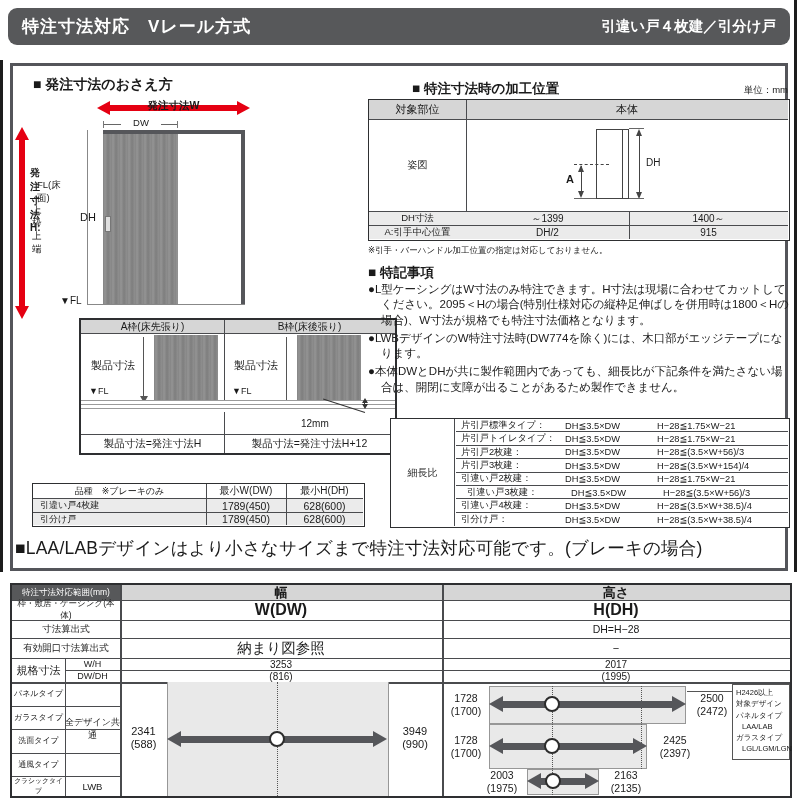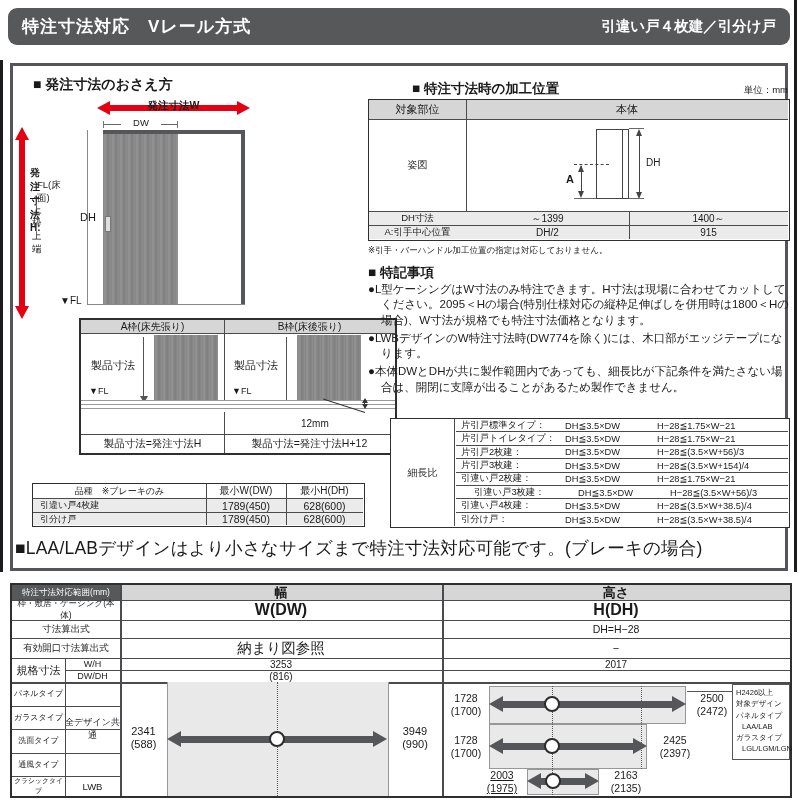--- a/index.html
+++ b/index.html
@@ -219,21 +219,21 @@
       <span style="width:104px;padding-left:5px;">片引戸3枚建：</span>
         <span style="width:92px;">DH≦3.5×DW</span>
         <span>H−28≦(3.5×W+154)/4</span>
     </div>
     <div class="abs" style="left:0;top:53.6px;width:332px;height:13.4px;display:flex;align-items:center;font-size:9.3px;border-bottom:1px solid #4a4b4e;box-sizing:border-box;">
       <span style="width:104px;padding-left:5px;">引違い戸2枚建：</span>
         <span style="width:92px;">DH≦3.5×DW</span>
         <span>H−28≦1.75×W−21</span>
     </div>
     <div class="abs" style="left:0;top:67px;width:332px;height:13.4px;display:flex;align-items:center;font-size:9.3px;border-bottom:1px solid #4a4b4e;box-sizing:border-box;">
-      <span style="width:104px;padding-left:18px;">引違い戸3枚建：</span>
+      <span style="width:104px;padding-left:11px;">引違い戸3枚建：</span>
         <span style="width:92px;">DH≦3.5×DW</span>
         <span>H−28≦(3.5×W+56)/3</span>
     </div>
     <div class="abs" style="left:0;top:80.4px;width:332px;height:13.4px;display:flex;align-items:center;font-size:9.3px;border-bottom:1px solid #4a4b4e;box-sizing:border-box;">
       <span style="width:104px;padding-left:5px;">引違い戸4枚建：</span>
         <span style="width:92px;">DH≦3.5×DW</span>
         <span>H−28≦(3.5×W+38.5)/4</span>
     </div>
     <div class="abs" style="left:0;top:93.8px;width:332px;height:13.4px;display:flex;align-items:center;font-size:9.3px;box-sizing:border-box;">
       <span style="width:104px;padding-left:5px;">引分け戸：</span>
@@ -259,20 +259,21 @@
   <div class="cell" style="left:0;top:53px;width:108px;height:20px;font-size:9.5px;">有効開口寸法算出式</div>
   <div class="cell" style="left:108px;top:53px;width:322px;height:20px;font-size:14.5px;">納まり図参照</div>
   <div class="cell" style="left:430px;top:53px;width:348px;height:20px;font-size:11px;">−</div>
 
   <div class="cell" style="left:0;top:73px;width:53px;height:24px;font-size:11px;">規格寸法</div>
   <div class="cell" style="left:53px;top:73px;width:55px;height:12px;font-size:9px;">W/H</div>
   <div class="cell" style="left:53px;top:85px;width:55px;height:12px;font-size:9px;">DW/DH</div>
   <div class="cell" style="left:108px;top:73px;width:322px;height:12px;font-size:10px;">3253</div>
   <div class="cell" style="left:108px;top:85px;width:322px;height:12px;font-size:10px;">(816)</div>
   <div class="cell" style="left:430px;top:73px;width:348px;height:12px;font-size:10px;">2017</div>
+  <div class="cell" style="left:430px;top:85px;width:348px;height:12px;font-size:10px;">(1995)</div>
 
   <div class="cell" style="left:0;top:97px;width:53px;height:23.6px;font-size:8px;">パネルタイプ</div>
   <div class="cell" style="left:0;top:120.6px;width:53px;height:23.6px;font-size:8px;">ガラスタイプ</div>
   <div class="cell" style="left:0;top:144.2px;width:53px;height:23.6px;font-size:8px;">洗面タイプ</div>
   <div class="cell" style="left:0;top:167.8px;width:53px;height:23.6px;font-size:8px;">通風タイプ</div>
   <div class="cell" style="left:0;top:191.4px;width:53px;height:19.6px;font-size:6.8px;">クラシックタイプ</div>
   <div class="cell" style="left:53px;top:97px;width:55px;height:94.4px;font-size:9px;">全デザイン共通</div>
   <div class="cell" style="left:53px;top:191.4px;width:55px;height:19.6px;font-size:9.5px;">LWB</div>
 
   <div class="hline" style="left:0;top:15px;width:778px;height:1px;"></div>
@@ -344,21 +345,21 @@
       <span>2425</span><br>
       <span>(2397)</span>
     </div>
 
     <div class="rangebar" style="left:83px;top:91px;width:72px;">
       <div class="al"></div>
         <div class="b"></div>
         <div class="ar"></div>
       <div class="knob" style="left:18px;"></div>
     </div>
-    <div class="rlab sm whitebg" style="left:34px;top:87px;width:48px;text-decoration:underline;">
+    <div class="rlab sm whitebg" style="left:34px;top:87px;width:48px;">
       <span>2003</span><br>
       <span>(1975)</span>
     </div>
     <div class="rlab sm whitebg" style="left:157px;top:87px;width:50px;">
       <span>2163</span><br>
       <span>(2135)</span>
     </div>
 
     <div class="abs" style="left:243px;top:9px;width:45px;height:1px;background:#555;"></div>
     <div class="annot" style="left:288px;top:2px;width:58px;height:76px;">

